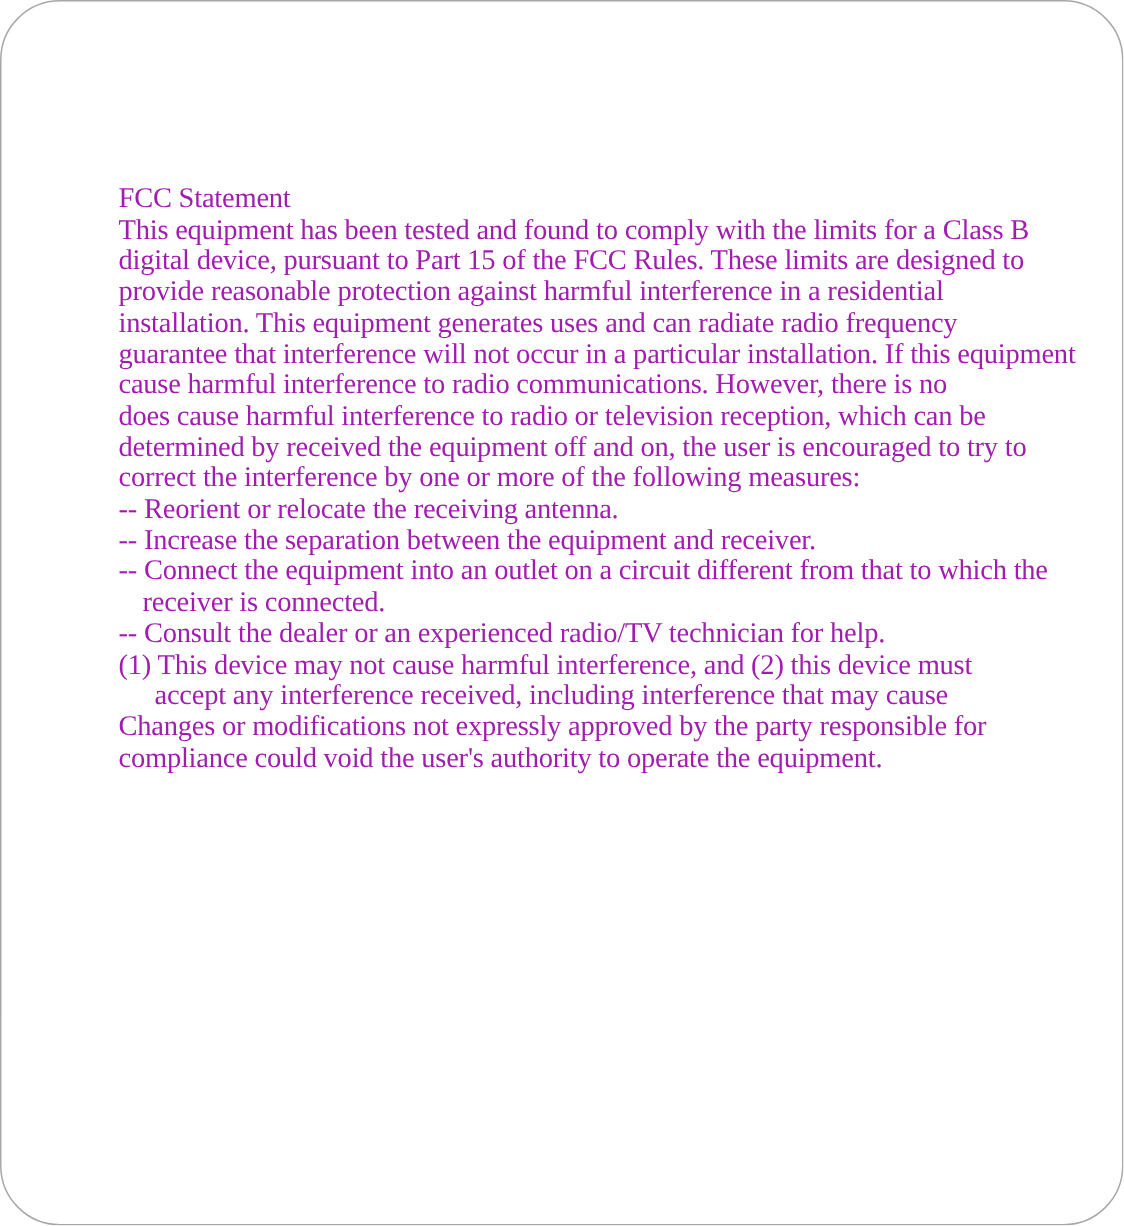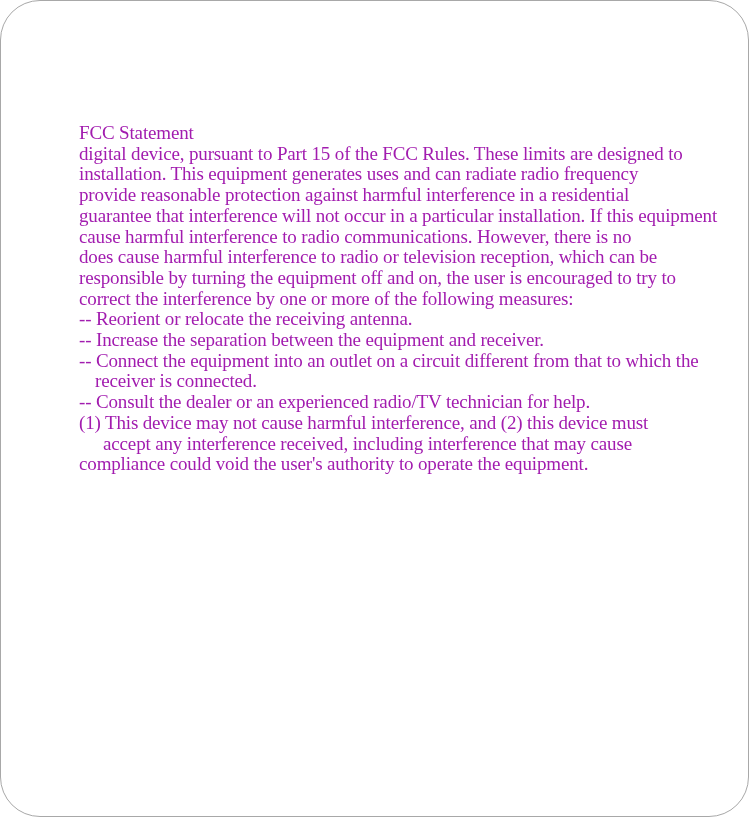--- a/index.html
+++ b/index.html
@@ -43,27 +43,28 @@
   </style>
 </head>
 <body>
 
 <div class="page-frame"></div>
 
 <div class="content">
   <span class="line">FCC Statement</span>
 
   <div>
+    <span class="line">This equipment has been tested and found to comply with the limits for a Class B</span>
     <span class="line">digital device, pursuant to Part 15 of the FCC Rules. These limits are designed to</span>
+    <span class="line">provide reasonable protection against harmful interference in a residential</span>
     <span class="line">installation. This equipment generates uses and can radiate radio frequency</span>
-    <span class="line">provide reasonable protection against harmful interference in a residential</span>
     <span class="line">guarantee that interference will not occur in a particular installation. If this equipment</span>
     <span class="line">cause harmful interference to radio communications. However, there is no</span>
     <span class="line">does cause harmful interference to radio or television reception, which can be</span>
-    <span class="line">responsible by turning the equipment off and on, the user is encouraged to try to</span>
+    <span class="line">determined by received the equipment off and on, the user is encouraged to try to</span>
     <span class="line">correct the interference by one or more of the following measures:</span>
   </div>
 
   <div>
     <div>
       <span class="line">-- Reorient or relocate the receiving antenna.</span>
     </div>
     <div>
       <span class="line">-- Increase the separation between the equipment and receiver.</span>
     </div>
@@ -76,15 +77,16 @@
     </div>
   </div>
 
 
   <div>
     <span class="line">(1) This device may not cause harmful interference, and (2) this device must</span>
     <span class="line indent-2">accept any interference received, including interference that may cause</span>
   </div>
 
   <div>
+    <span class="line">Changes or modifications not expressly approved by the party responsible for</span>
     <span class="line">compliance could void the user's authority to operate the equipment.</span>
   </div>
 </div>
 
 </body></html>

